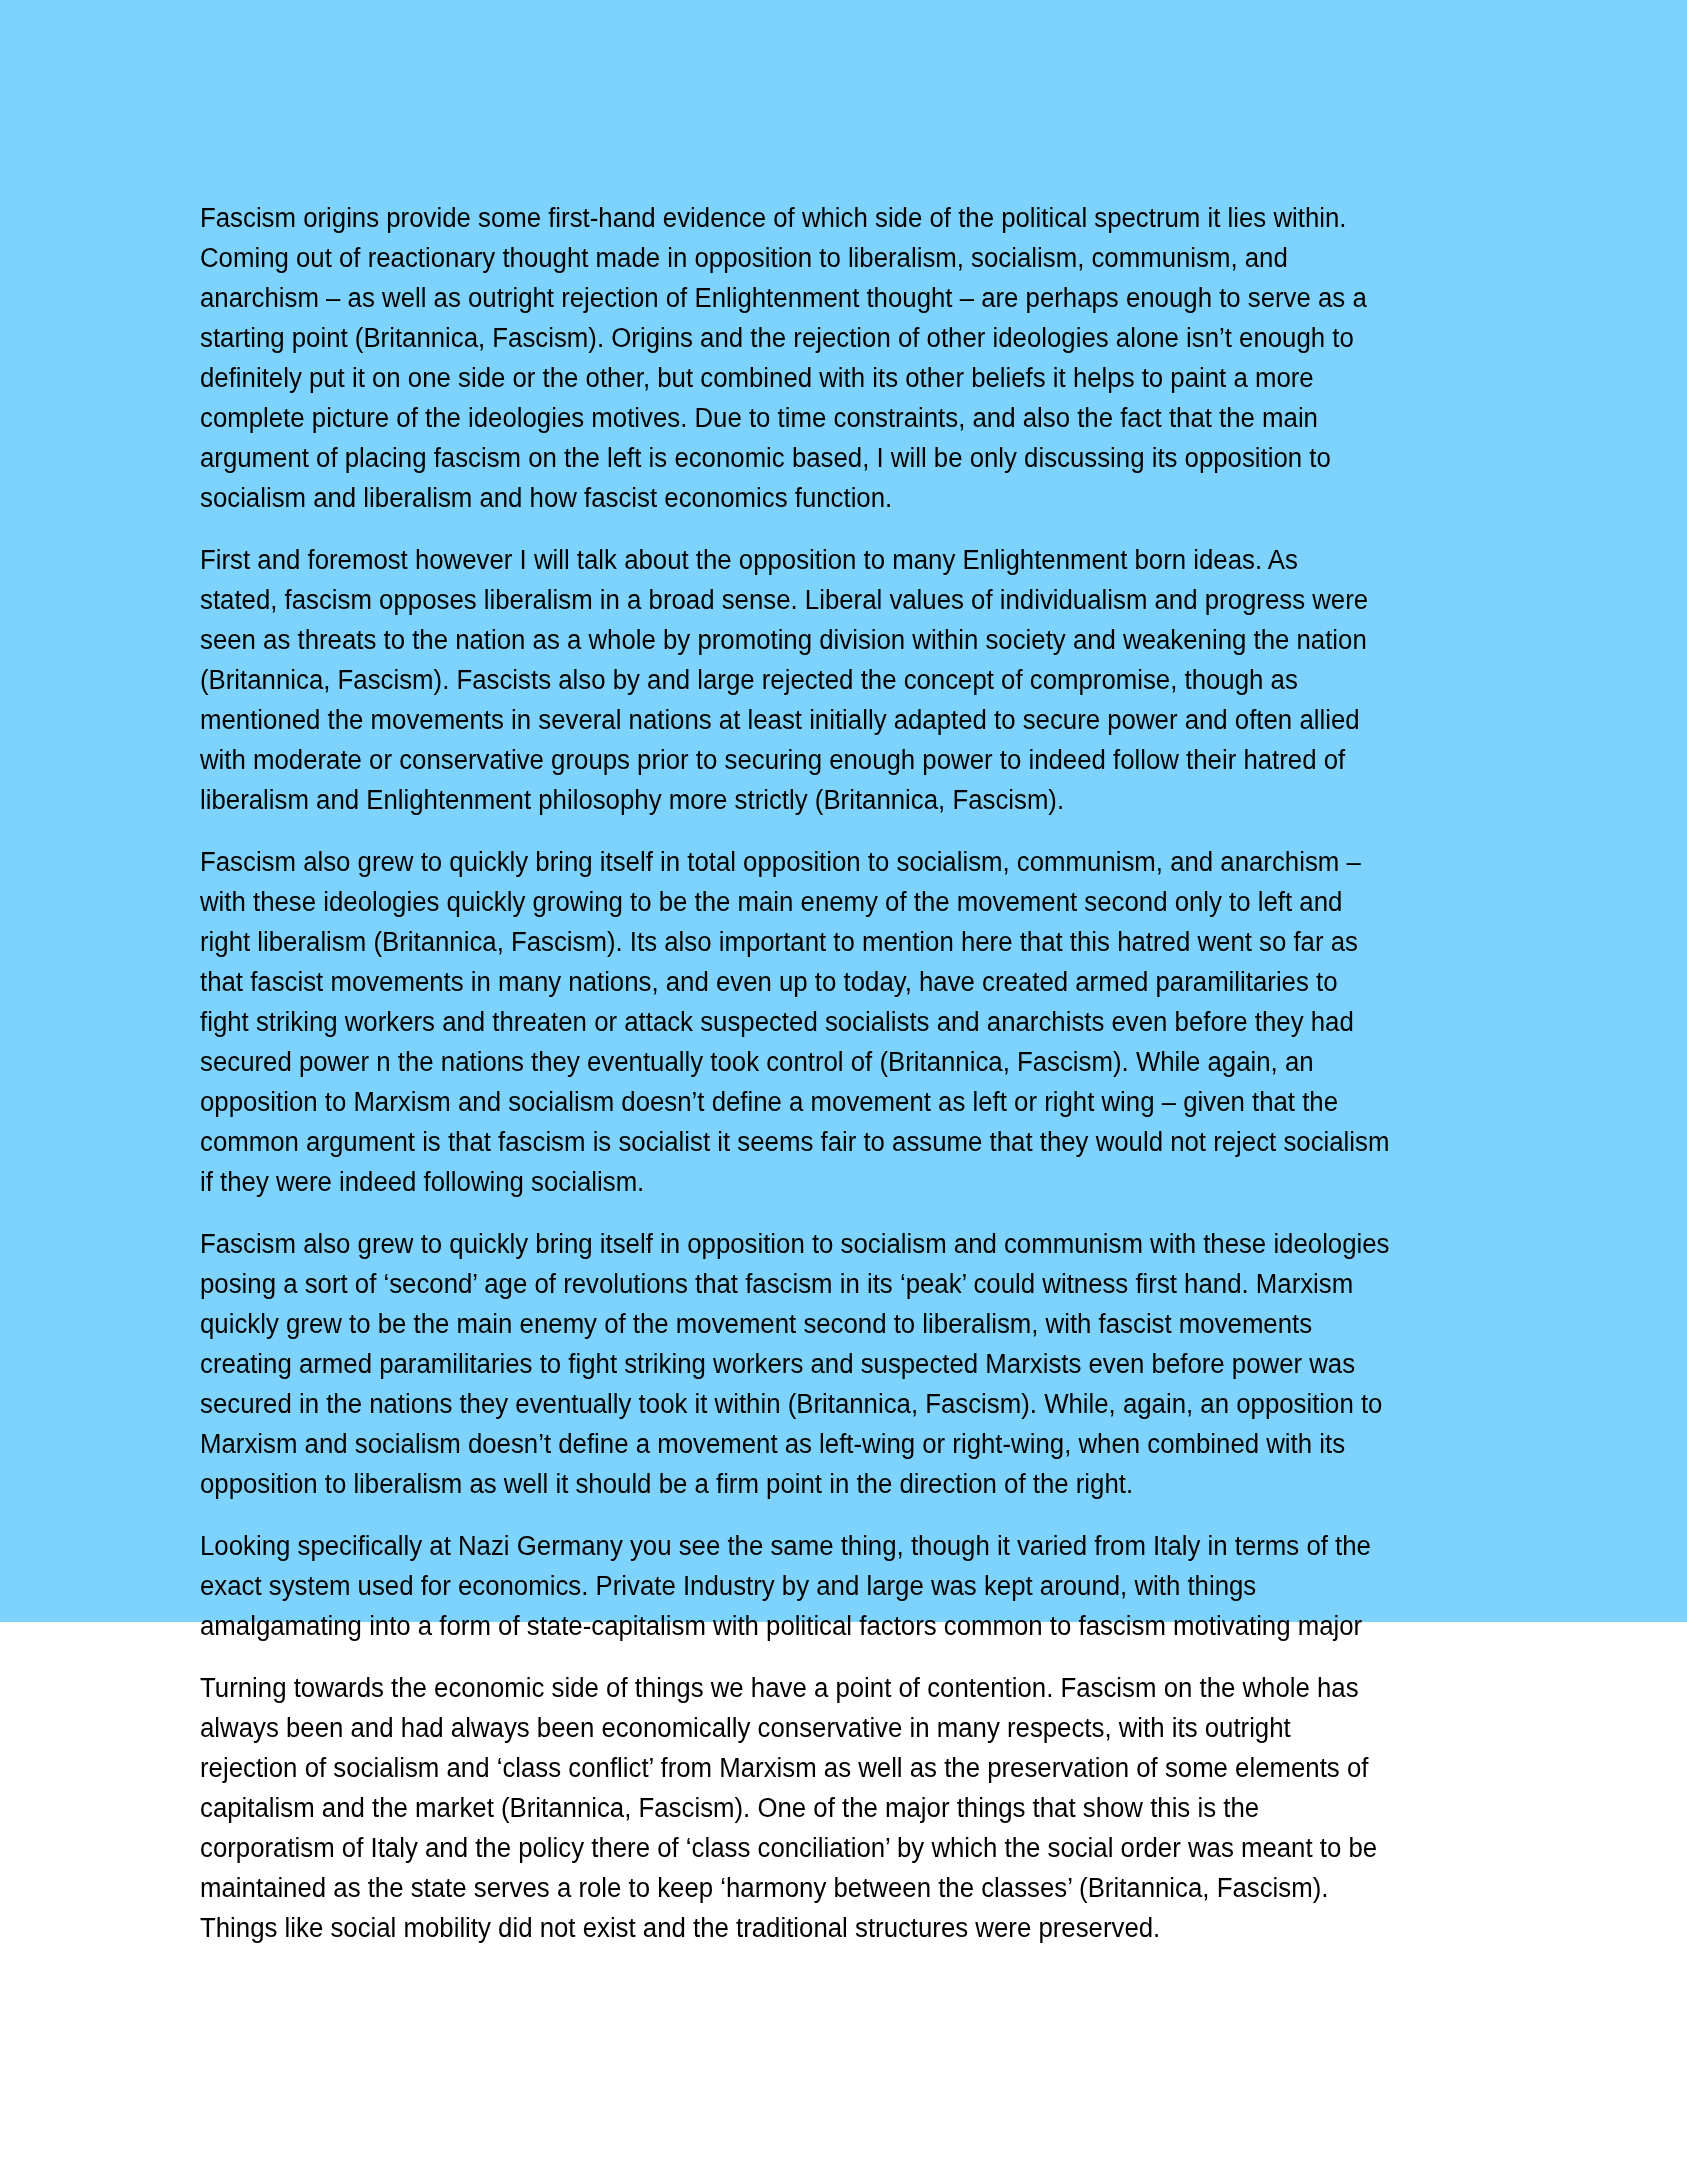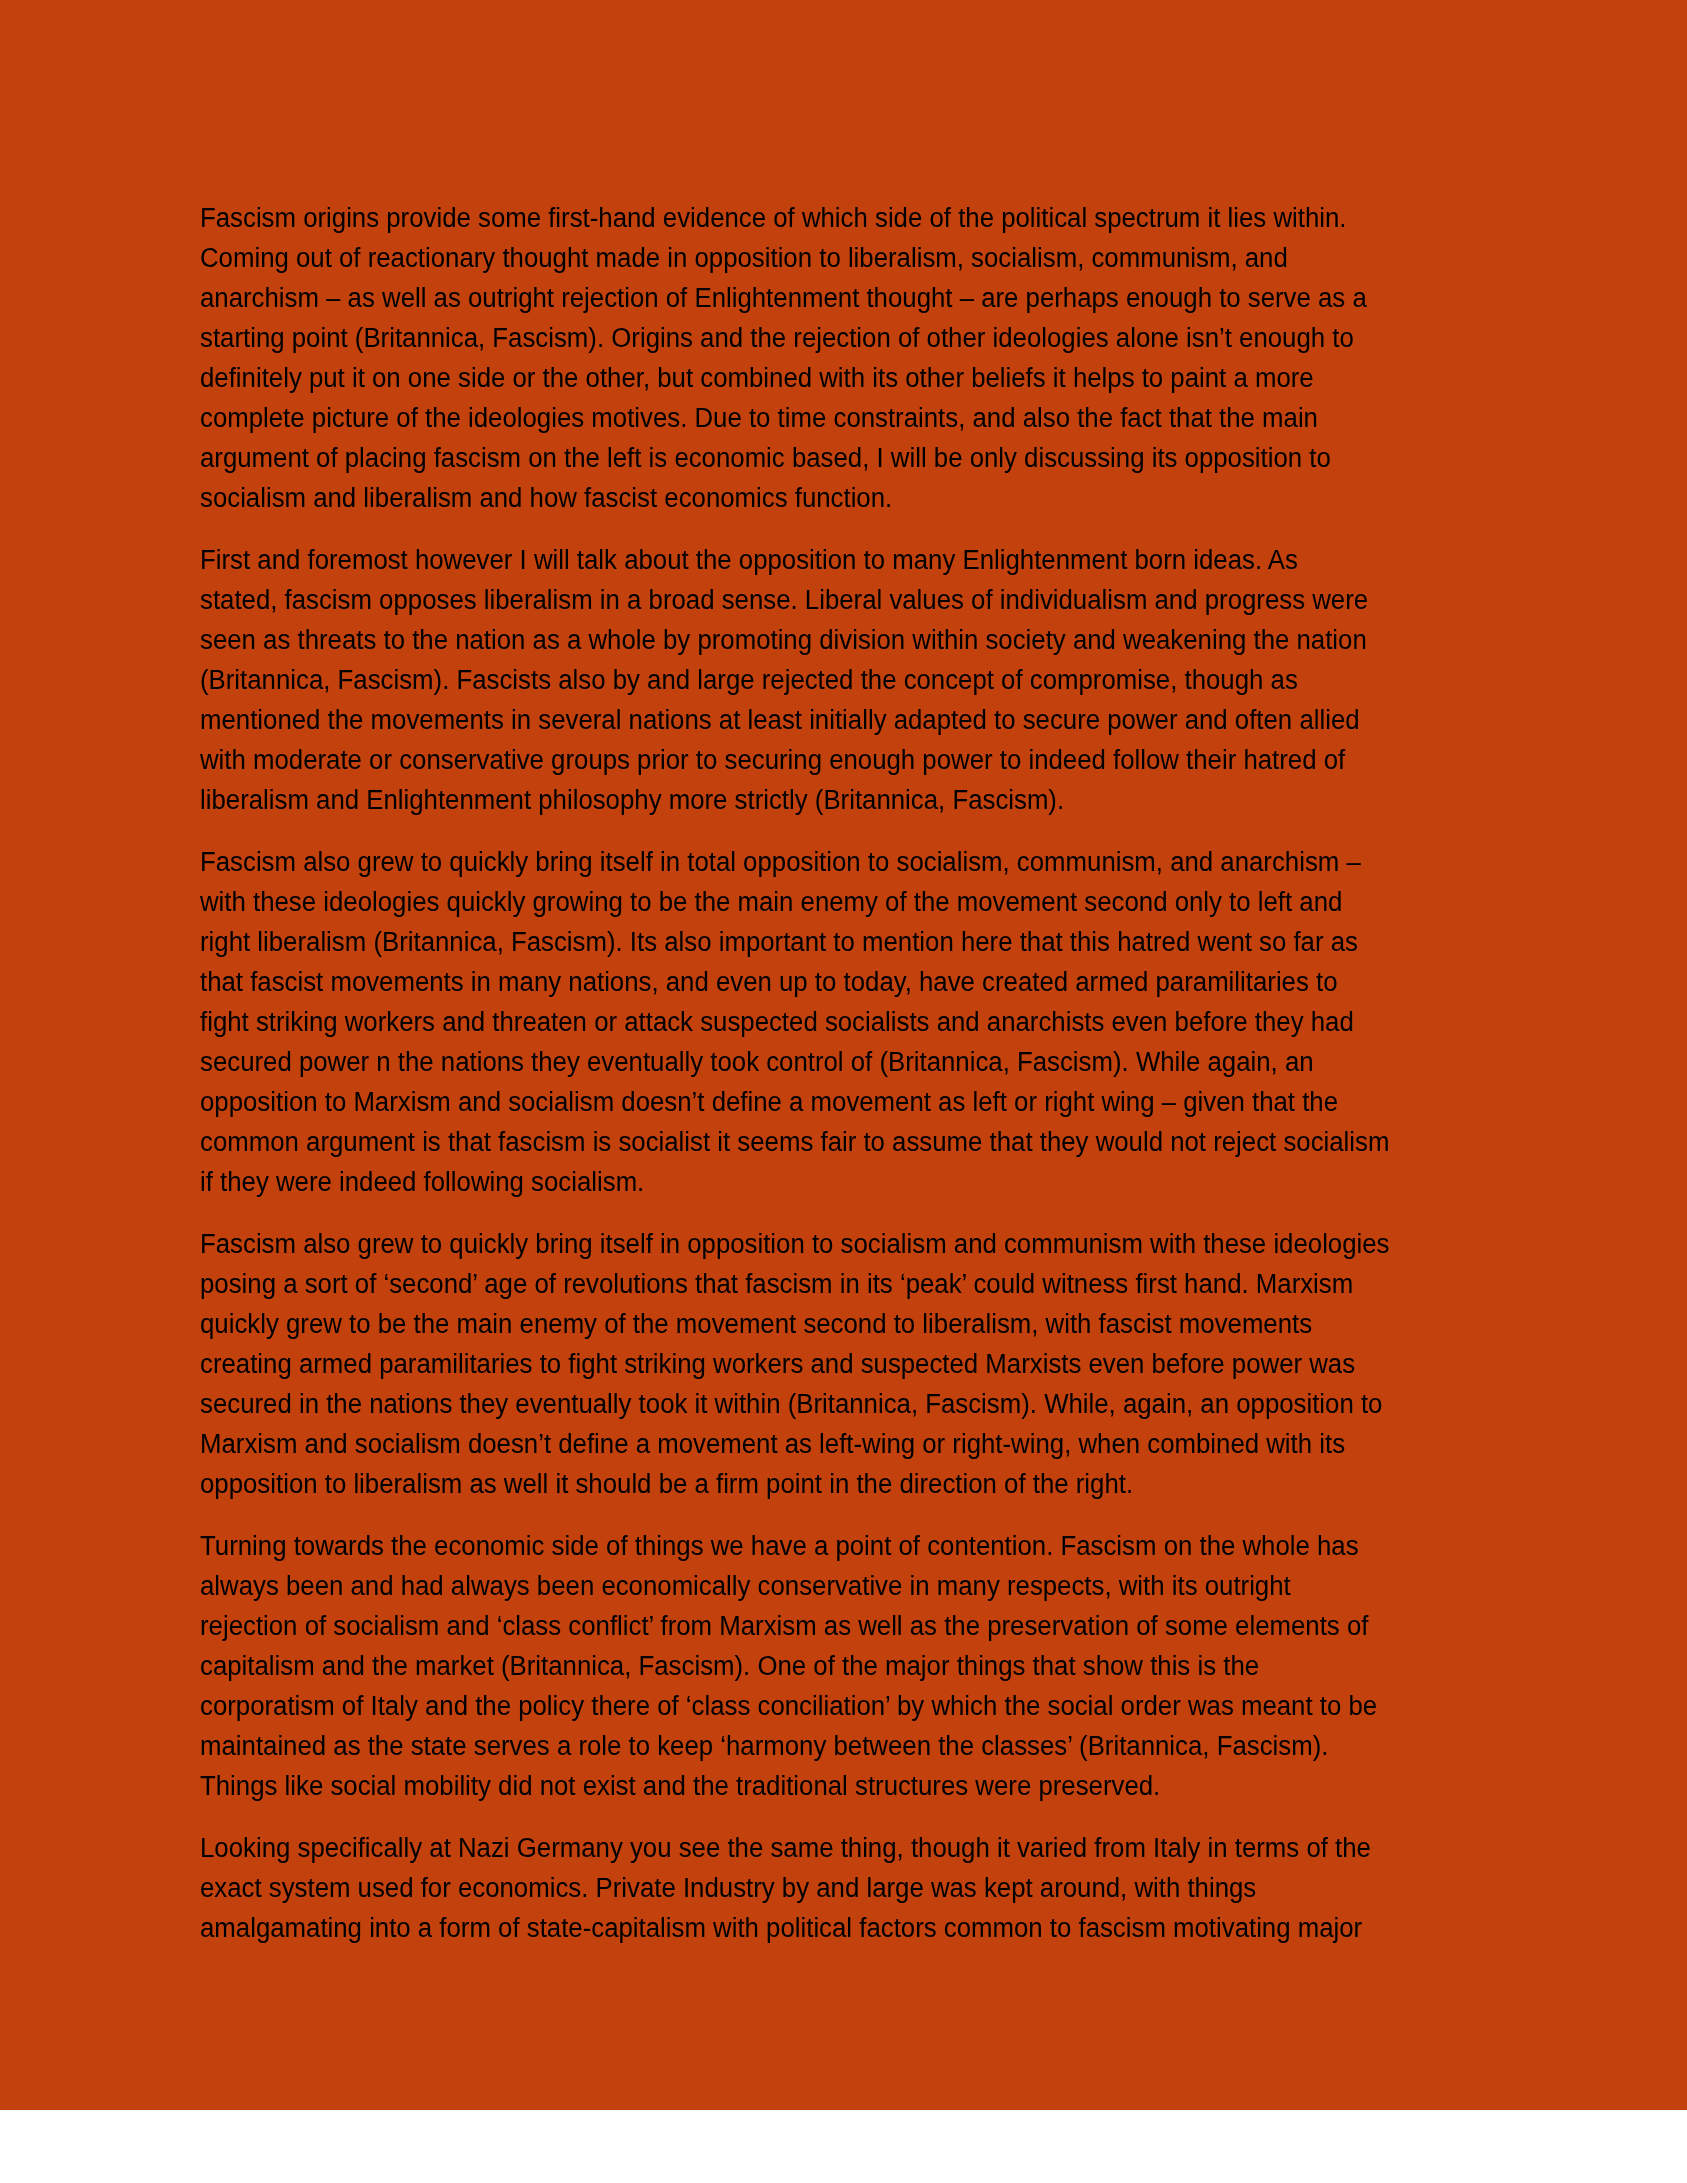--- a/index.html
+++ b/index.html
@@ -11,22 +11,22 @@
       width: 1687px;
       height: 2183px;
       position: relative;
       overflow: hidden;
     }
     .page {
       position: absolute;
       left: 0;
       top: 0;
       width: 1687px;
-      height: 2110px;
-      background: #c2410c;
+      height: 1622px;
+      background: #7dd3fc;
     }
     .body-text {
       position: absolute;
       left: 200px;
       top: 202px;
       width: 1287px;
       color: #000000;
       font-family: "Liberation Sans", "DejaVu Sans", sans-serif;
       font-size: 27px;
     }
@@ -86,30 +86,30 @@
       <span class="line" style="transform: scaleX(0.955); display: block;">Fascism also grew to quickly bring itself in opposition to socialism and communism with these ideologies</span>
       <span class="line" style="transform: scaleX(0.955); display: block;">posing a sort of ‘second’ age of revolutions that fascism in its ‘peak’ could witness first hand. Marxism</span>
       <span class="line" style="transform: scaleX(0.955); display: block;">quickly grew to be the main enemy of the movement second to liberalism, with fascist movements</span>
       <span class="line" style="transform: scaleX(0.955); display: block;">creating armed paramilitaries to fight striking workers and suspected Marxists even before power was</span>
       <span class="line" style="transform: scaleX(0.955); display: block;">secured in the nations they eventually took it within (Britannica, Fascism). While, again, an opposition to</span>
       <span class="line" style="transform: scaleX(0.955); display: block;">Marxism and socialism doesn’t define a movement as left-wing or right-wing, when combined with its</span>
       <span class="line" style="transform: scaleX(0.955); display: block;">opposition to liberalism as well it should be a firm point in the direction of the right.</span>
     </div>
 
     <div class="para">
+      <span class="line" style="transform: scaleX(0.955); display: block;">Looking specifically at Nazi Germany you see the same thing, though it varied from Italy in terms of the</span>
+      <span class="line" style="transform: scaleX(0.955); display: block;">exact system used for economics. Private Industry by and large was kept around, with things</span>
+      <span class="line" style="transform: scaleX(0.955); display: block;">amalgamating into a form of state-capitalism with political factors common to fascism motivating major</span>
+    </div>
+
+    <div class="para">
       <span class="line" style="transform: scaleX(0.955); display: block;">Turning towards the economic side of things we have a point of contention. Fascism on the whole has</span>
       <span class="line" style="transform: scaleX(0.955); display: block;">always been and had always been economically conservative in many respects, with its outright</span>
       <span class="line" style="transform: scaleX(0.955); display: block;">rejection of socialism and ‘class conflict’ from Marxism as well as the preservation of some elements of</span>
       <span class="line" style="transform: scaleX(0.955); display: block;">capitalism and the market (Britannica, Fascism). One of the major things that show this is the</span>
       <span class="line" style="transform: scaleX(0.955); display: block;">corporatism of Italy and the policy there of ‘class conciliation’ by which the social order was meant to be</span>
       <span class="line" style="transform: scaleX(0.955); display: block;">maintained as the state serves a role to keep ‘harmony between the classes’ (Britannica, Fascism).</span>
       <span class="line" style="transform: scaleX(0.955); display: block;">Things like social mobility did not exist and the traditional structures were preserved.</span>
     </div>
 
-    <div class="para">
-      <span class="line" style="transform: scaleX(0.955); display: block;">Looking specifically at Nazi Germany you see the same thing, though it varied from Italy in terms of the</span>
-      <span class="line" style="transform: scaleX(0.955); display: block;">exact system used for economics. Private Industry by and large was kept around, with things</span>
-      <span class="line" style="transform: scaleX(0.955); display: block;">amalgamating into a form of state-capitalism with political factors common to fascism motivating major</span>
-    </div>
-
   </div>
 </div>
 
 
 </body></html>

